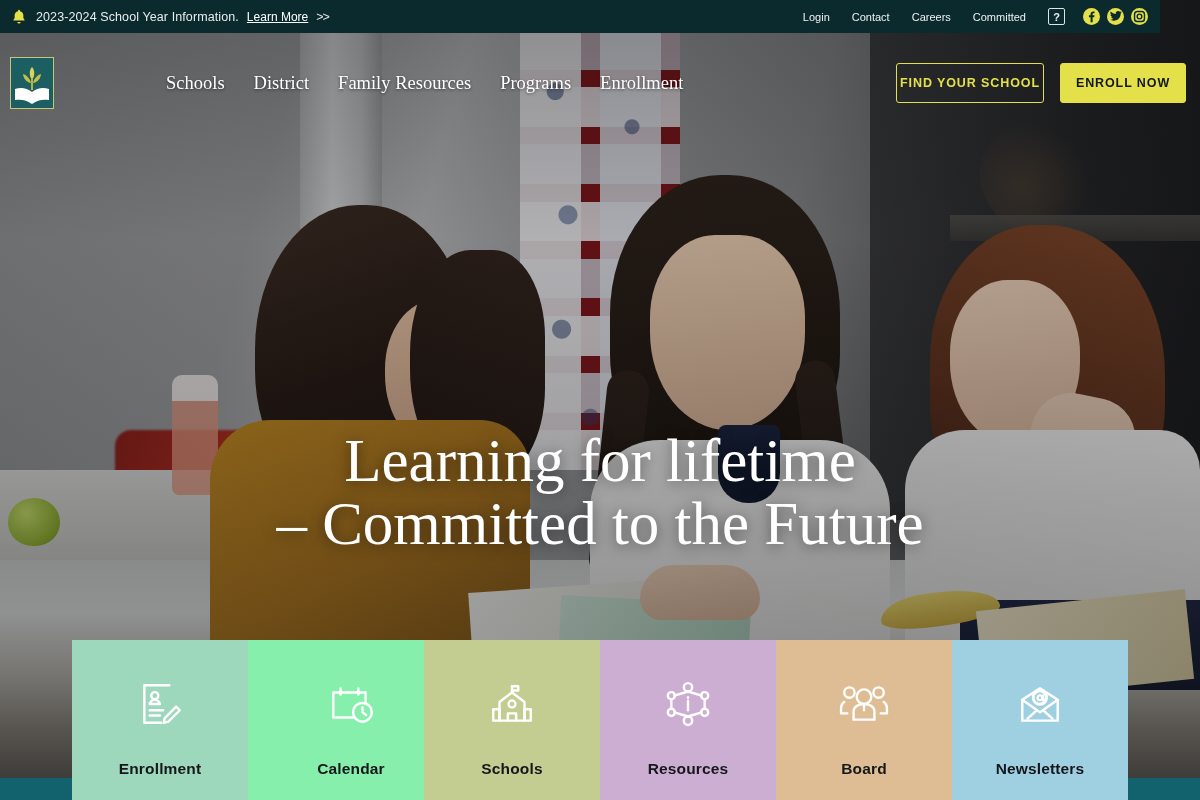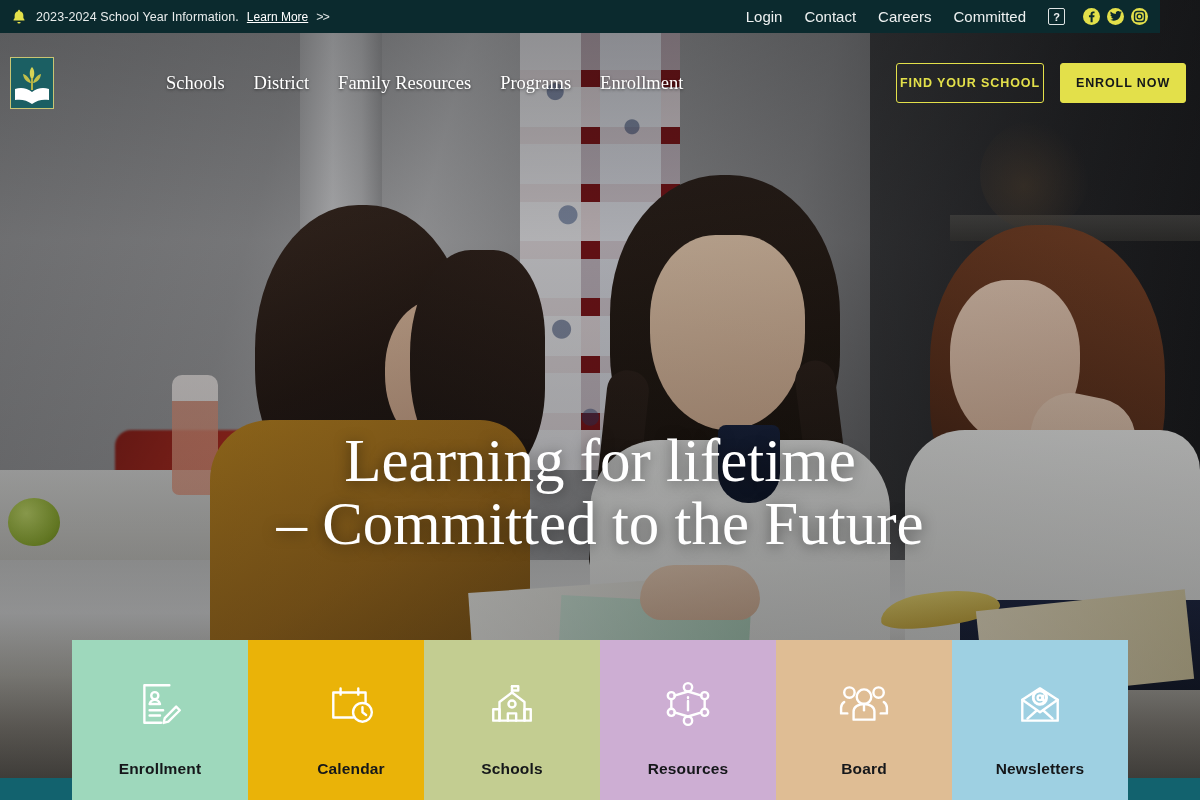--- a/index.html
+++ b/index.html
@@ -231,21 +231,21 @@
   .bell { width:18px; height:18px; display:block; }
   .alert-text {
     font-size:12.5px; color:#e8ecec; letter-spacing:.1px;
     font-family:"Liberation Sans", sans-serif;
   }
   .alert-link {
     font-size:12px; color:#fff; text-decoration:underline; cursor:pointer;
   }
   .alert-arrows { font-size:12.5px; color:#dfe4e4; letter-spacing:-1px; }
   .top-right { margin-left:auto; display:flex; align-items:center; gap:22px; }
-  .top-link { font-size:15px; color:#eef1f1; cursor:pointer; }
+  .top-link { font-size:11px; color:#eef1f1; cursor:pointer; }
   .help-box {
     width:17px; height:17px; border:1.3px solid #dfe4e4; border-radius:2px;
     display:flex; align-items:center; justify-content:center;
     font-size:11px; color:#eef1f1; font-weight:700; cursor:pointer;
   }
   .soc-row { display:flex; align-items:center; gap:7px; margin-left:-4px; }
   .soc {
     width:17px; height:17px; border-radius:50%; background:#e3e04a;
     display:flex; align-items:center; justify-content:center; cursor:pointer;
   }
@@ -466,21 +466,21 @@
         <path d="M33 6H9v36h16"></path>
         <circle cx="19" cy="16" r="3.4"></circle>
         <path d="M14 24c.8-2.6 2.7-4 5-4s4.2 1.4 5 4z"></path>
         <path d="M14 30h13M14 35h10"></path>
         <path d="M39.5 26.5 43 30l-11 11-4.6 1.2 1.2-4.6z"></path>
       </svg>
     </span>
     <span class="card-label">Enrollment</span>
   </div>
 
-  <div class="card" style="background: #eab308; padding-left: 30px;">
+  <div class="card" style="background: #86efac; padding-left: 30px;">
     <span class="card-icon">
       <svg width="50" height="50" viewBox="0 0 48 48" fill="none" stroke="#fff" stroke-width="2.3" stroke-linecap="round" stroke-linejoin="round">
         <path d="M38 22V13H7v24h19"></path>
         <path d="M14 9v6M31 9v6"></path>
         <circle cx="35" cy="32" r="9"></circle>
         <path d="M35 27v5l3.5 2.5"></path>
       </svg>
     </span>
     <span class="card-label">Calendar</span>
   </div>

